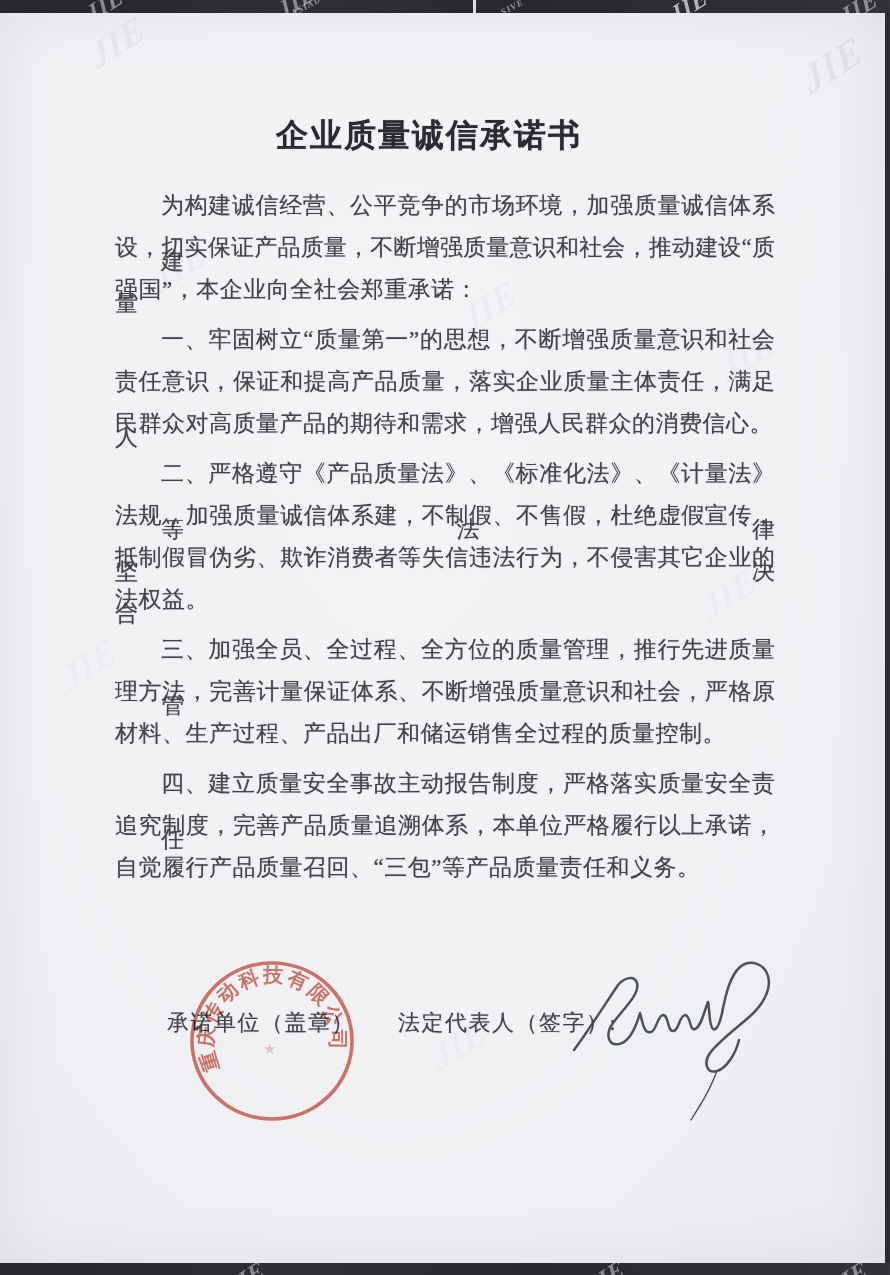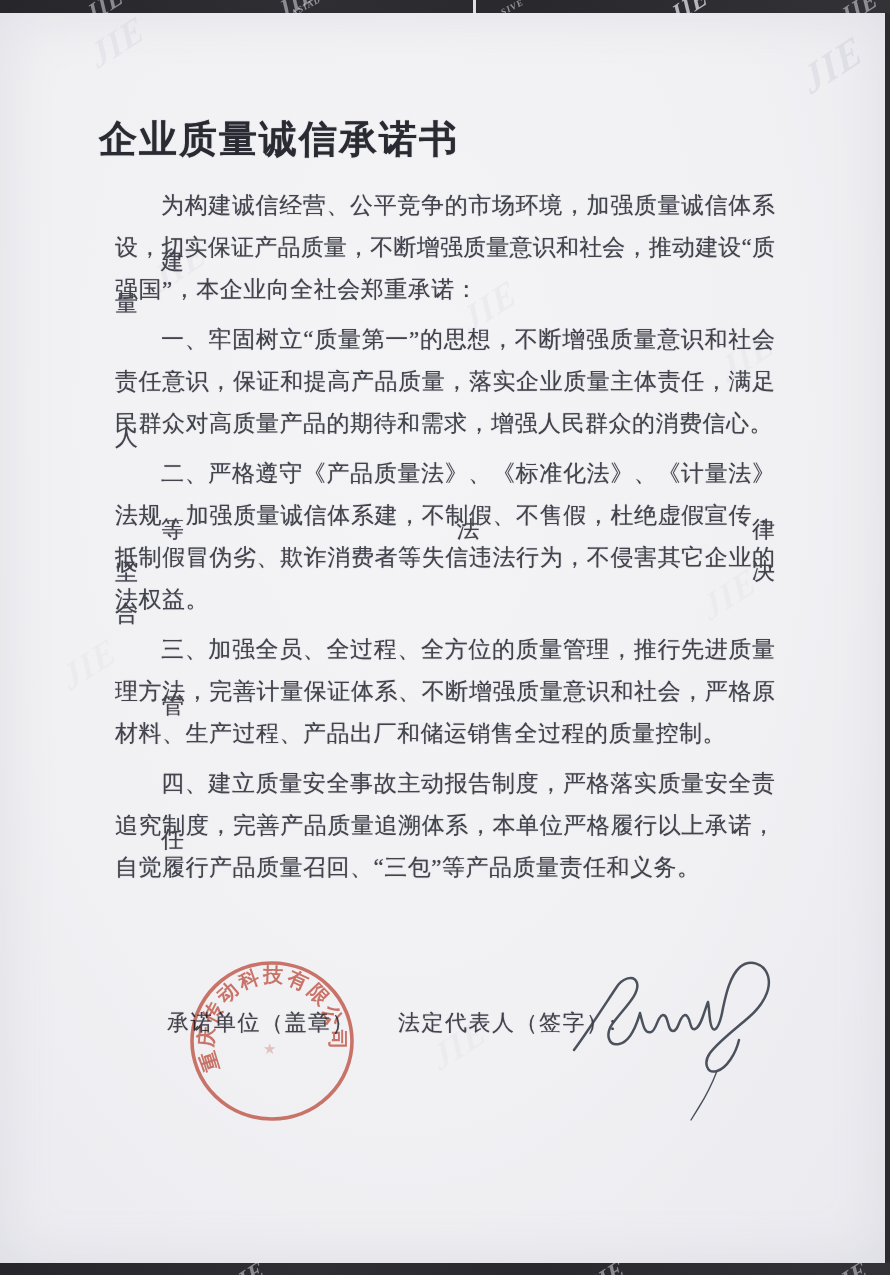--- a/index.html
+++ b/index.html
@@ -23,22 +23,22 @@
 
   
   .wm{position:absolute;font-weight:bold;font-style:italic;letter-spacing:1px;
     transform:rotate(-33deg) skewX(-10deg);color:#8f8fa8;white-space:nowrap;}
   .wm-paper{font-size:36px;opacity:.08;}
   .band .wm{color:#d9d9e1;font-size:25px;opacity:.55;}
   .wm-sub{position:absolute;font-size:9px;font-weight:bold;font-style:italic;
     color:#dadae2;opacity:.6;transform:rotate(-28deg);letter-spacing:1px;}
 
   
-  .title{position:absolute;top:114px;left:115px;width:660px;
-    font-size:38px;font-weight:bold;color:#2a2a33;letter-spacing:2px;
+  .title{position:absolute;top:114px;left:115px;width:660px;text-align:center;
+    font-size:32px;font-weight:bold;color:#2a2a33;letter-spacing:2px;
     transform:translateX(-16px);text-shadow:0 0 1px rgba(42,42,51,.65);}
   .body-text{position:absolute;left:115px;top:178px;width:660px;
     font-size:23px;color:#43434d;text-shadow:0 0 1px rgba(67,67,77,.5);}
   .para{margin:0 0 8px 0;}
   .line{line-height:56px;height:42px;letter-spacing:.5px;white-space:nowrap;overflow:visible;font-family:Liberation Serif, serif;}
   .line.just{white-space:normal;text-align:justify;text-align-last:justify;letter-spacing:0;}
   .line.ind{padding-left:46px;}
 
   .footer-label{position:absolute;top:1008px;font-size:22px;color:#43434d;
     letter-spacing:1.5px;text-shadow:0 0 1px rgba(67,67,77,.5);white-space:nowrap;}

